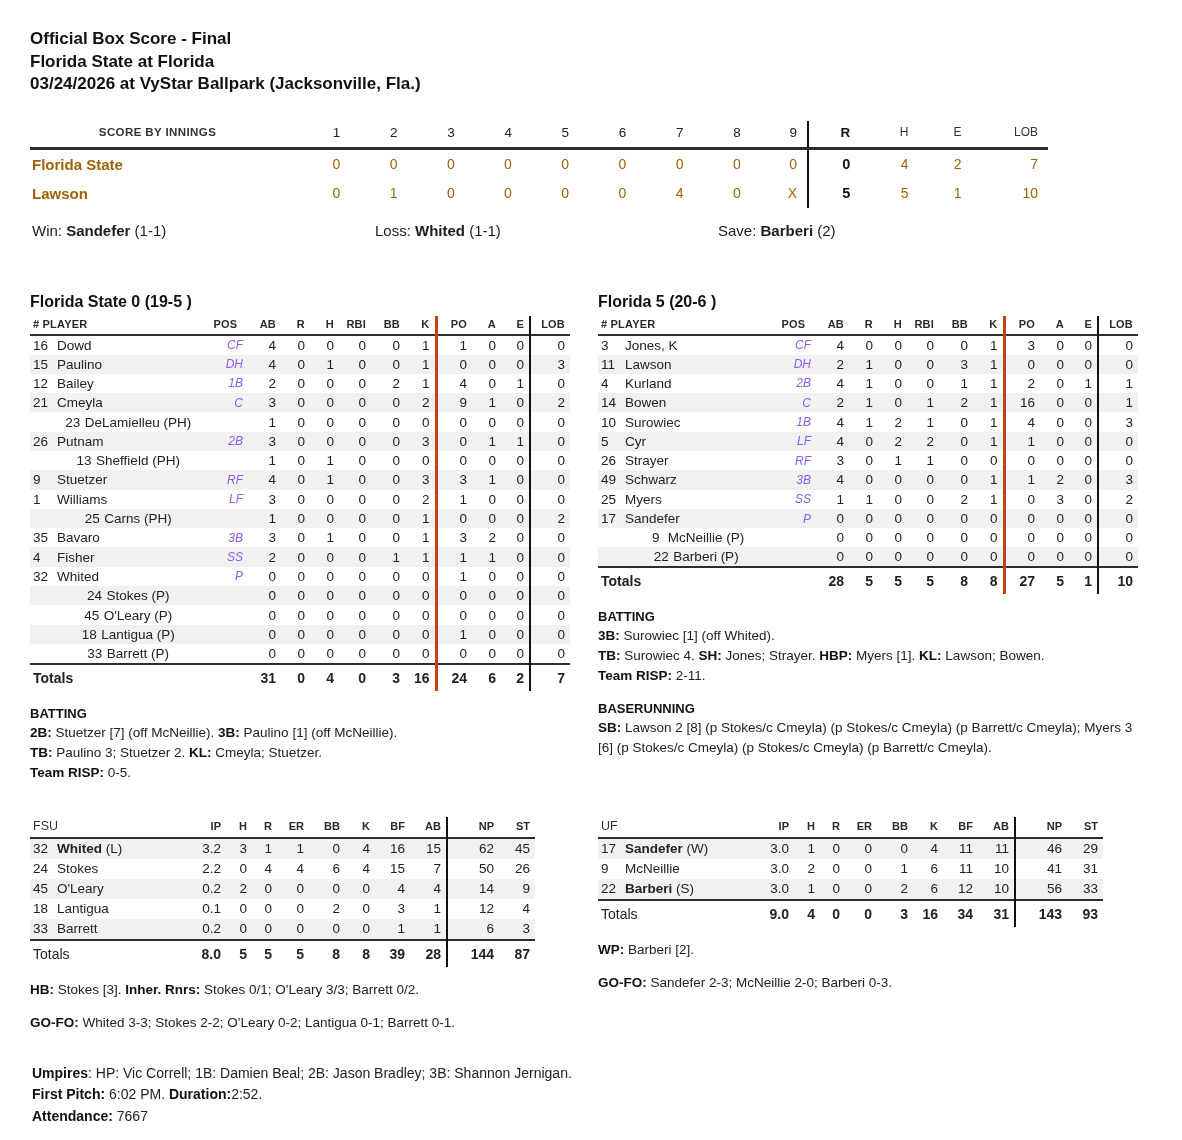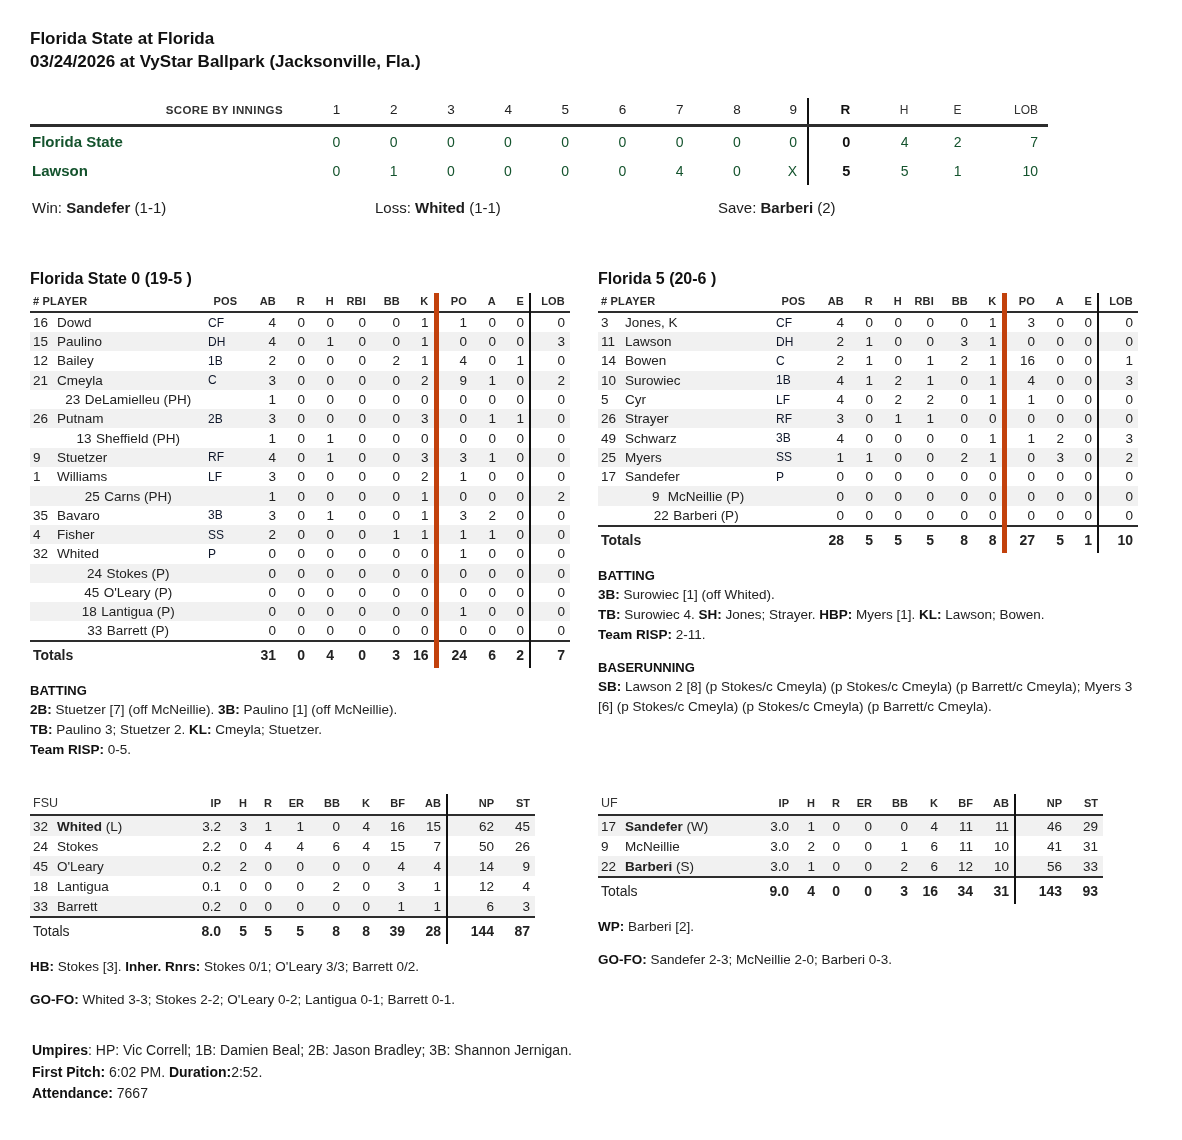--- a/index.html
+++ b/index.html
@@ -13,23 +13,23 @@
   .page { padding: 28px 40px 0 30px; }
 
   
   .title-block div { font-weight: 700; font-size: 17px; line-height: 22.5px; color: #111; }
 
   
   table { border-collapse: collapse; }
   .linescore { margin-top: 25px; width: 1018px; table-layout: fixed; }
   .linescore thead tr { border-bottom: 3px solid #2d2d2d; }
   .linescore th { font-size: 12px; font-weight: 500; color: #333; text-align: right; padding: 4px 10px 7px 0; }
-  .linescore th.ls-label { text-align: right; letter-spacing: .4px; font-weight: 600; font-size: 11.5px; padding-left: 2px; }
+  .linescore th.ls-label { text-align: center; letter-spacing: .4px; font-weight: 600; font-size: 11.5px; padding-left: 2px; }
   .linescore th.ls-inning { font-size: 13.5px; font-weight: 500; color: #222; }
-  .linescore td { font-size: 14px; text-align: right; padding: 6px 10px 6px 0; color: #14532d; }
+  .linescore td { font-size: 14px; text-align: right; padding: 6px 10px 6px 0; color: #a16207; }
   .linescore td.ls-team { text-align: left; font-weight: 700; font-size: 15px; padding-left: 2px; }
   .linescore .c-r { border-left: 2px solid #111; }
   .linescore th.c-r, .linescore td.ls-r { font-weight: 700; font-size: 13.5px; color: #111; }
   .linescore td.ls-r { font-size: 14.5px; }
 
   
   .decisions { display: flex; margin-top: 14px; font-size: 15px; padding-left: 2px; }
   .decisions .dec-item { width: 343px; }
   .decisions .dec-name { font-weight: 700; }
 
@@ -50,22 +50,22 @@
   .bat thead tr { border-bottom: 2.5px solid #2d2d2d; }
   .bat th { font-size: 11px; font-weight: 700; color: #2a2a2a; text-align: right; padding: 2px 5px 4px 0; letter-spacing: .2px; }
   .bat th.th-player { text-align: left; padding-left: 3px; margin-top: 42px; }
   .bat th.th-pos { text-align: center; }
   .bat td { text-align: right; padding: 2px 5px 2px 0; color: #222; }
   .bat tbody tr { height: 19.3px; }
   .bat tbody tr:nth-child(even) { background: #f1f1f1; }
   .bat td.player-cell { text-align: left; white-space: nowrap; padding-left: 3px; }
   .bat tr.sub td.player-cell { padding-left: 19px; text-align: center; }
   .bat .pnum { display: inline-block; min-width: 24px; }
-  .bat td.pos-cell { text-align: left; color: #0f172a; font-size: 12px; }
-  .bat .c-po { border-left: 5px solid #c2410c; }
+  .bat td.pos-cell { text-align: right; color: #8b5cf6; font-size: 12px; font-style: italic; }
+  .bat .c-po { border-left: 3px solid #c2410c; }
   .bat .c-lob { border-left: 2px solid #111; }
   .bat tfoot tr { border-top: 2.5px solid #2d2d2d; }
   .bat tfoot td { font-weight: 700; font-size: 14px; padding: 5px 5px 5px 0; }
   .bat tfoot td.tot-label { text-align: left; padding-left: 3px; }
 
   
   .pit { width: 505px; table-layout: fixed; font-size: 13.5px; }
   .pit thead tr { border-bottom: 2.5px solid #2d2d2d; }
   .pit th { font-size: 11px; font-weight: 700; color: #2a2a2a; text-align: right; padding: 2px 5px 4px 0; }
   .pit th.th-team { text-align: left; font-size: 12.5px; font-weight: 500; color: #333; padding-left: 3px; }
@@ -90,20 +90,21 @@
   
   .footer { margin-top: 30px; padding-left: 2px; }
   .footer .note-line { font-size: 14px; line-height: 21.5px; }
 </style>
 </head>
 <body>
 
 <div class="page">
 
   <div class="title-block">
+    <div>Official Box Score - Final</div>
     <div>Florida State at Florida</div>
     <div>03/24/2026 at VyStar Ballpark (Jacksonville, Fla.)</div>
   </div>
 
   <table class="linescore">
     <thead>
         <tr>
           <th class="ls-label" style="width: 262px;">SCORE BY INNINGS</th>
           <th class="ls-inning" style="width: 57px;">1</th>
           <th class="ls-inning" style="width: 57px;">2</th>
@@ -487,20 +488,34 @@
               <td>0</td>
               <td>0</td>
               <td>3</td>
               <td>1</td>
               <td class="c-po">0</td>
               <td>0</td>
               <td>0</td>
               <td class="c-lob">0</td>
             </tr>
             <tr>
+              <td class="player-cell"><span class="pnum">4</span><span class="pname">Kurland</span></td>
+              <td class="pos-cell">2B</td>
+              <td>4</td>
+              <td>1</td>
+              <td>0</td>
+              <td>0</td>
+              <td>1</td>
+              <td>1</td>
+              <td class="c-po">2</td>
+              <td>0</td>
+              <td>1</td>
+              <td class="c-lob">1</td>
+            </tr>
+            <tr>
               <td class="player-cell"><span class="pnum">14</span><span class="pname">Bowen</span></td>
               <td class="pos-cell">C</td>
               <td>2</td>
               <td>1</td>
               <td>0</td>
               <td>1</td>
               <td>2</td>
               <td>1</td>
               <td class="c-po">16</td>
               <td>0</td>

